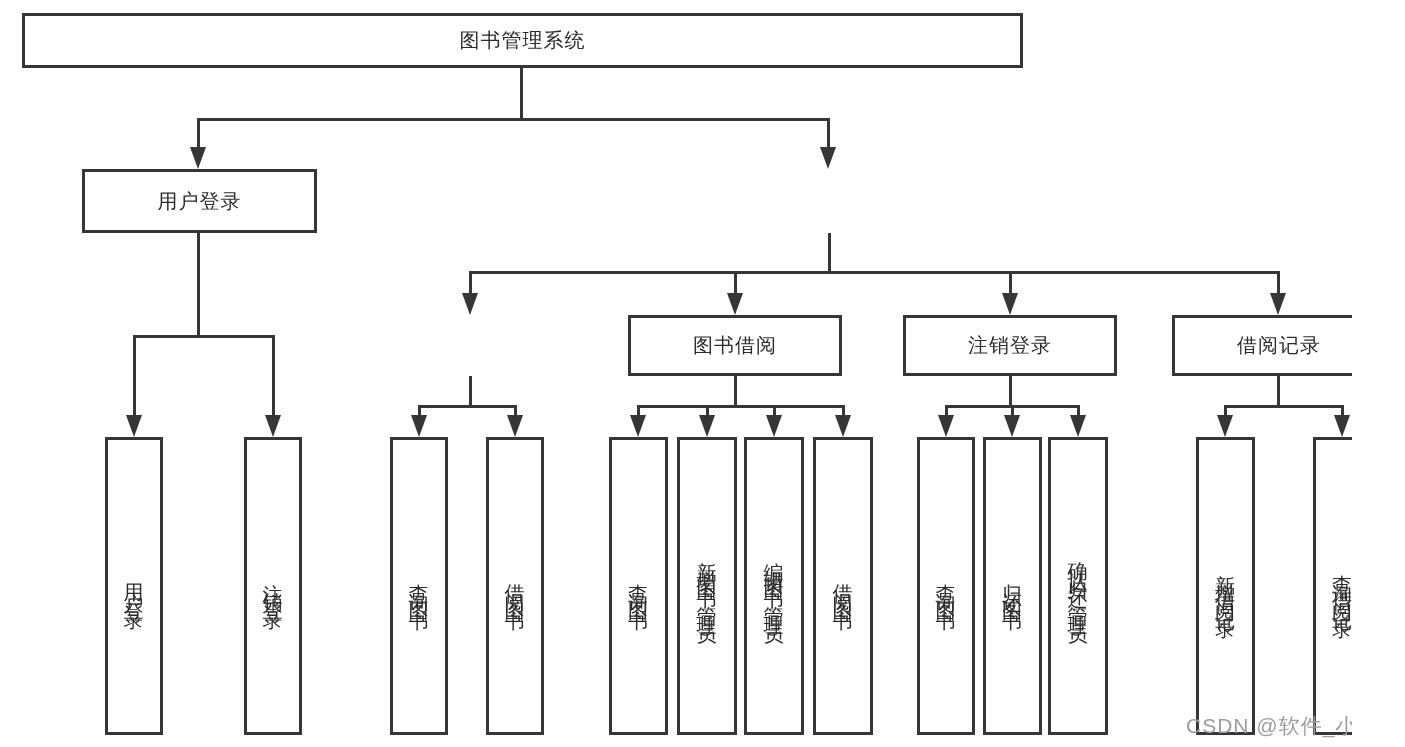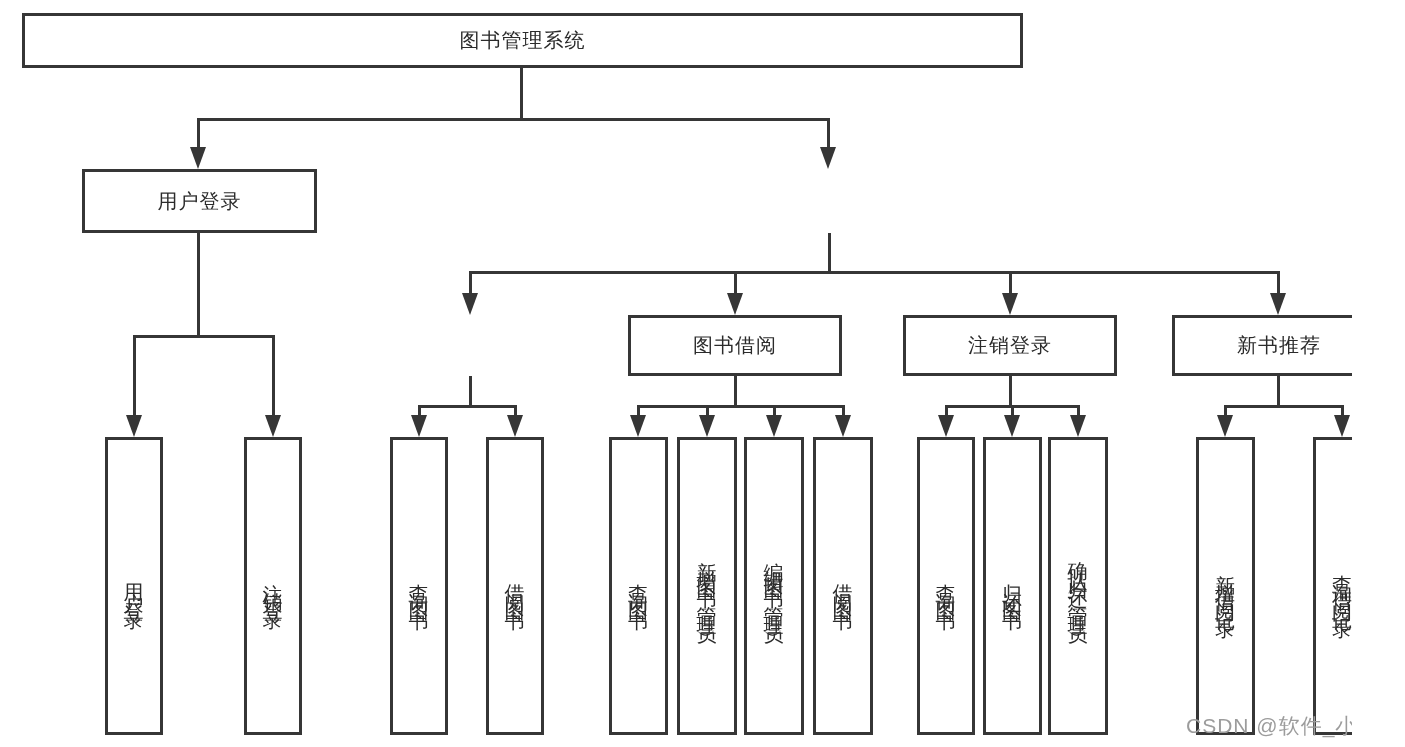--- a/index.html
+++ b/index.html
@@ -57,21 +57,21 @@
   <div class="arrow" style="left:462px;top:293px;"></div>
   <div class="vline" style="left:734px;top:271px;height:24px;"></div>
   <div class="arrow" style="left:727px;top:293px;"></div>
   <div class="vline" style="left:1009px;top:271px;height:24px;"></div>
   <div class="arrow" style="left:1002px;top:293px;"></div>
   <div class="vline" style="left:1277px;top:271px;height:24px;"></div>
   <div class="arrow" style="left:1270px;top:293px;"></div>
 
   <div class="box hbox" style="left:628px;top:315px;width:214px;height:61px;">图书借阅</div>
   <div class="box hbox" style="left:903px;top:315px;width:214px;height:61px;">注销登录</div>
-  <div class="box hbox" style="left:1172px;top:315px;width:214px;height:61px;">新书推荐</div>
+  <div class="box hbox" style="left:1172px;top:315px;width:214px;height:61px;">借阅记录</div>
 
   <div class="vline" style="left:469px;top:376px;height:31px;"></div>
   <div class="hline" style="left:418px;top:405px;width:98px;"></div>
   <div class="vline" style="left:734px;top:376px;height:31px;"></div>
   <div class="hline" style="left:637px;top:405px;width:206px;"></div>
   <div class="vline" style="left:1009px;top:376px;height:31px;"></div>
   <div class="hline" style="left:945px;top:405px;width:133px;"></div>
   <div class="vline" style="left:1277px;top:376px;height:31px;"></div>
   <div class="hline" style="left:1224px;top:405px;width:118px;"></div>
 

